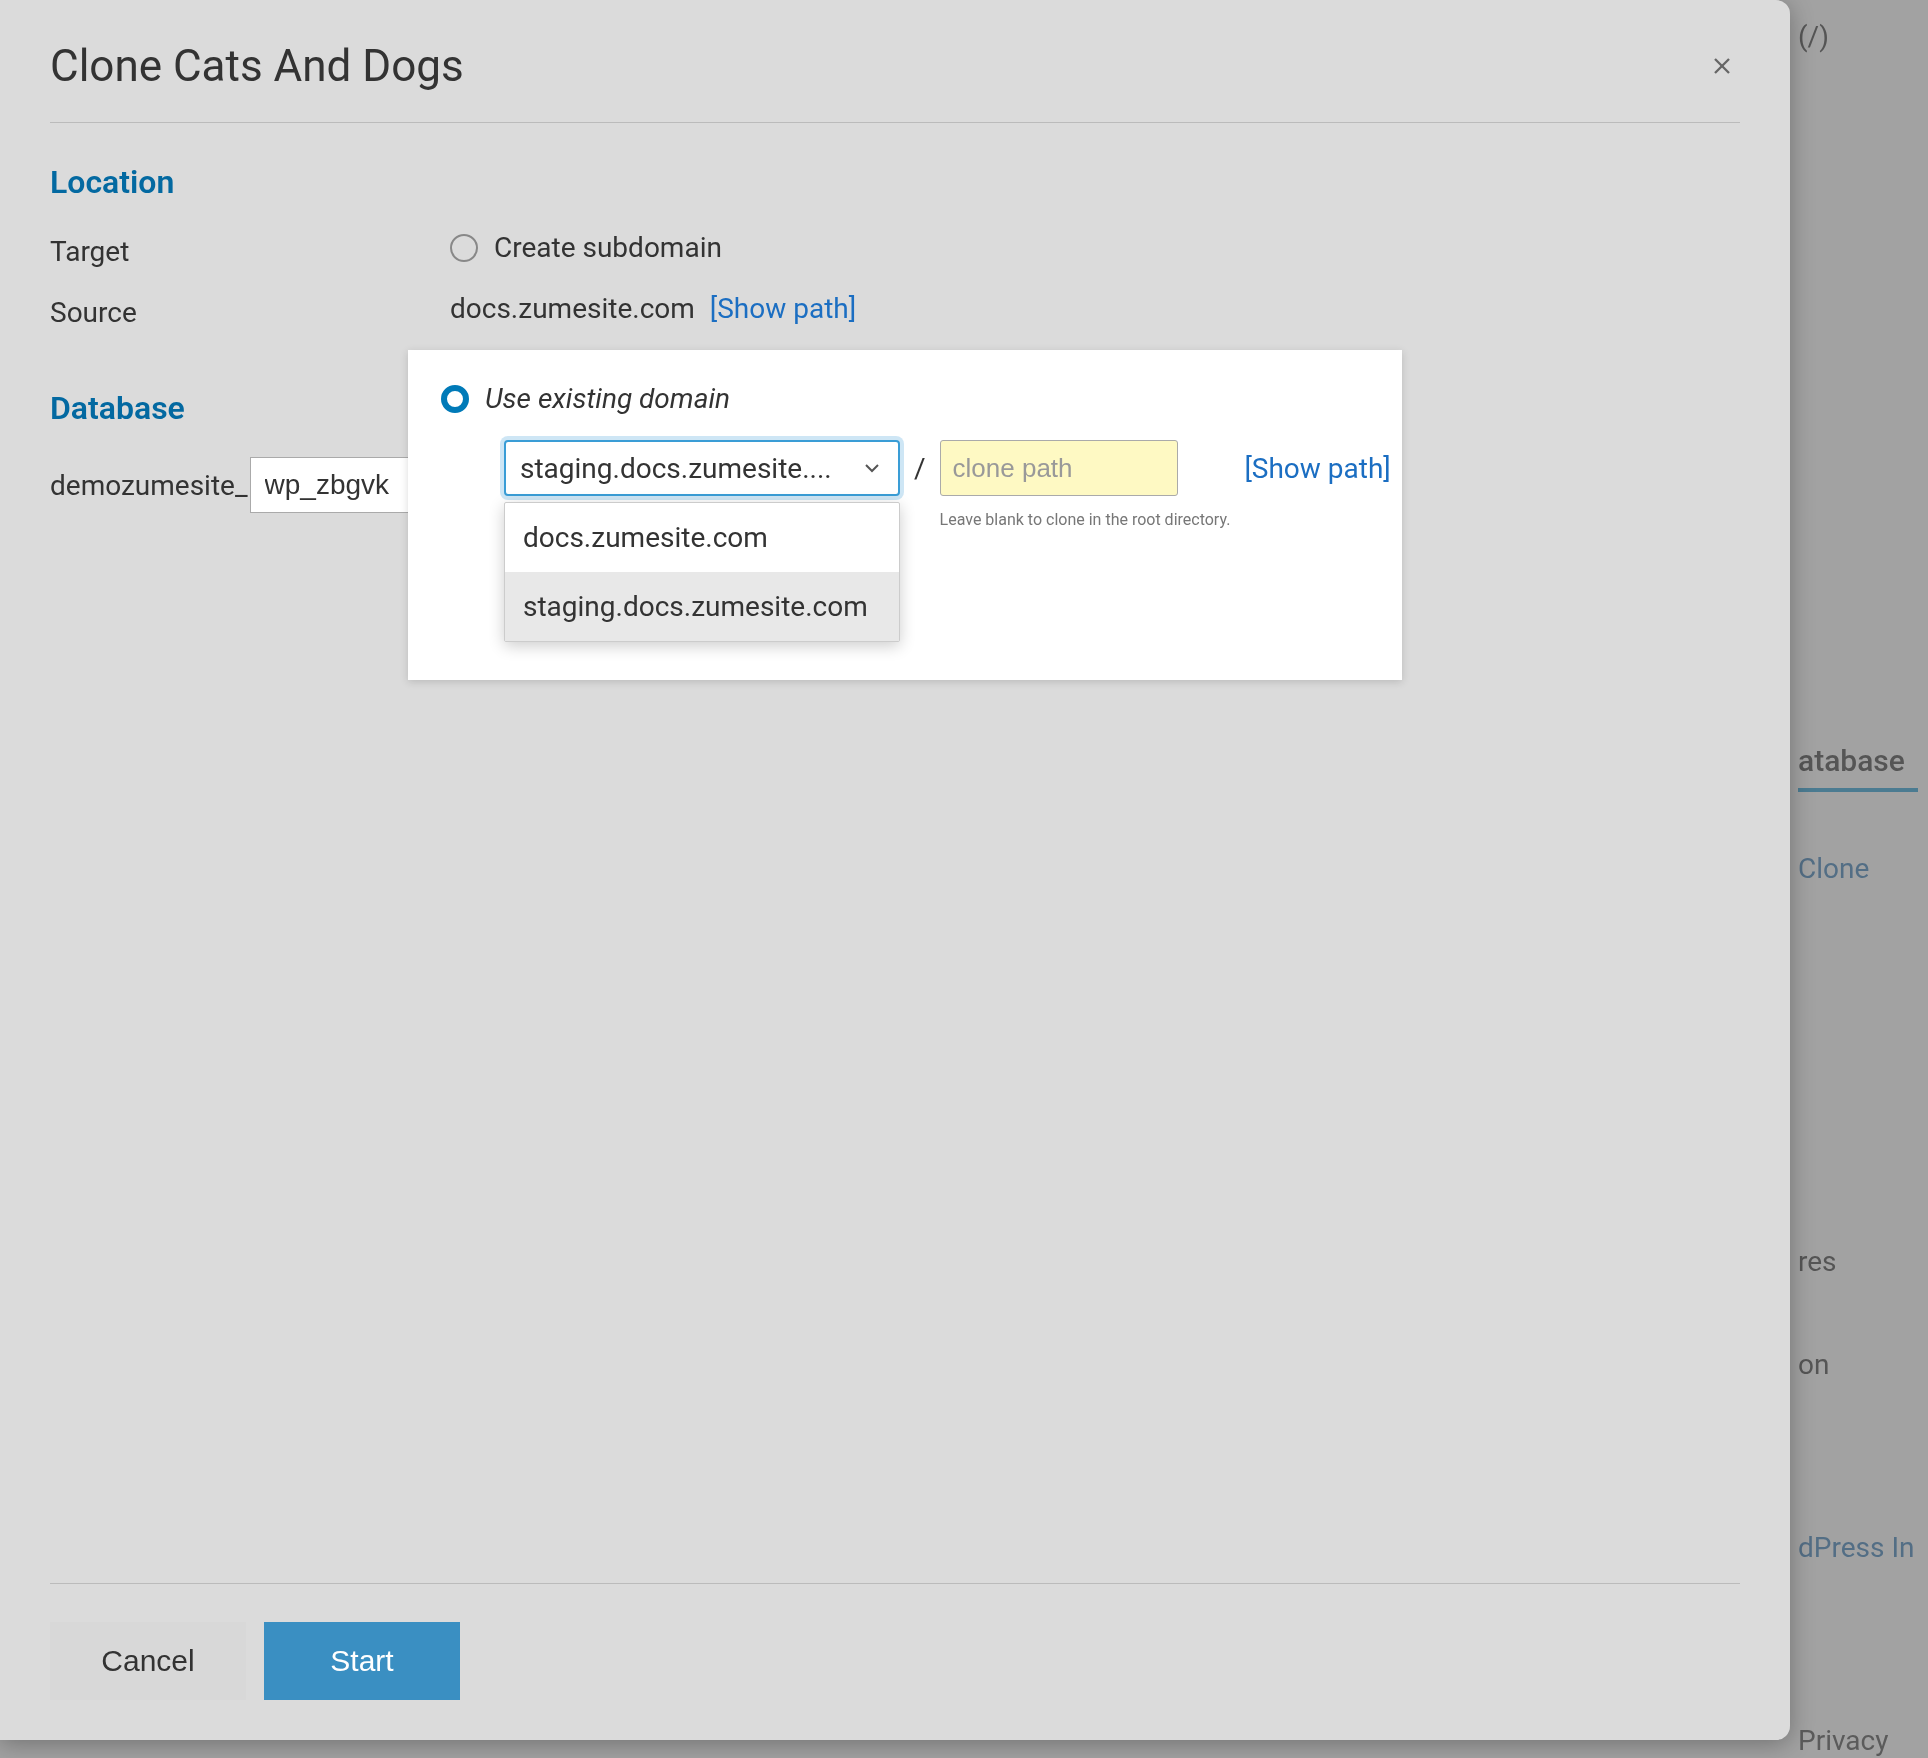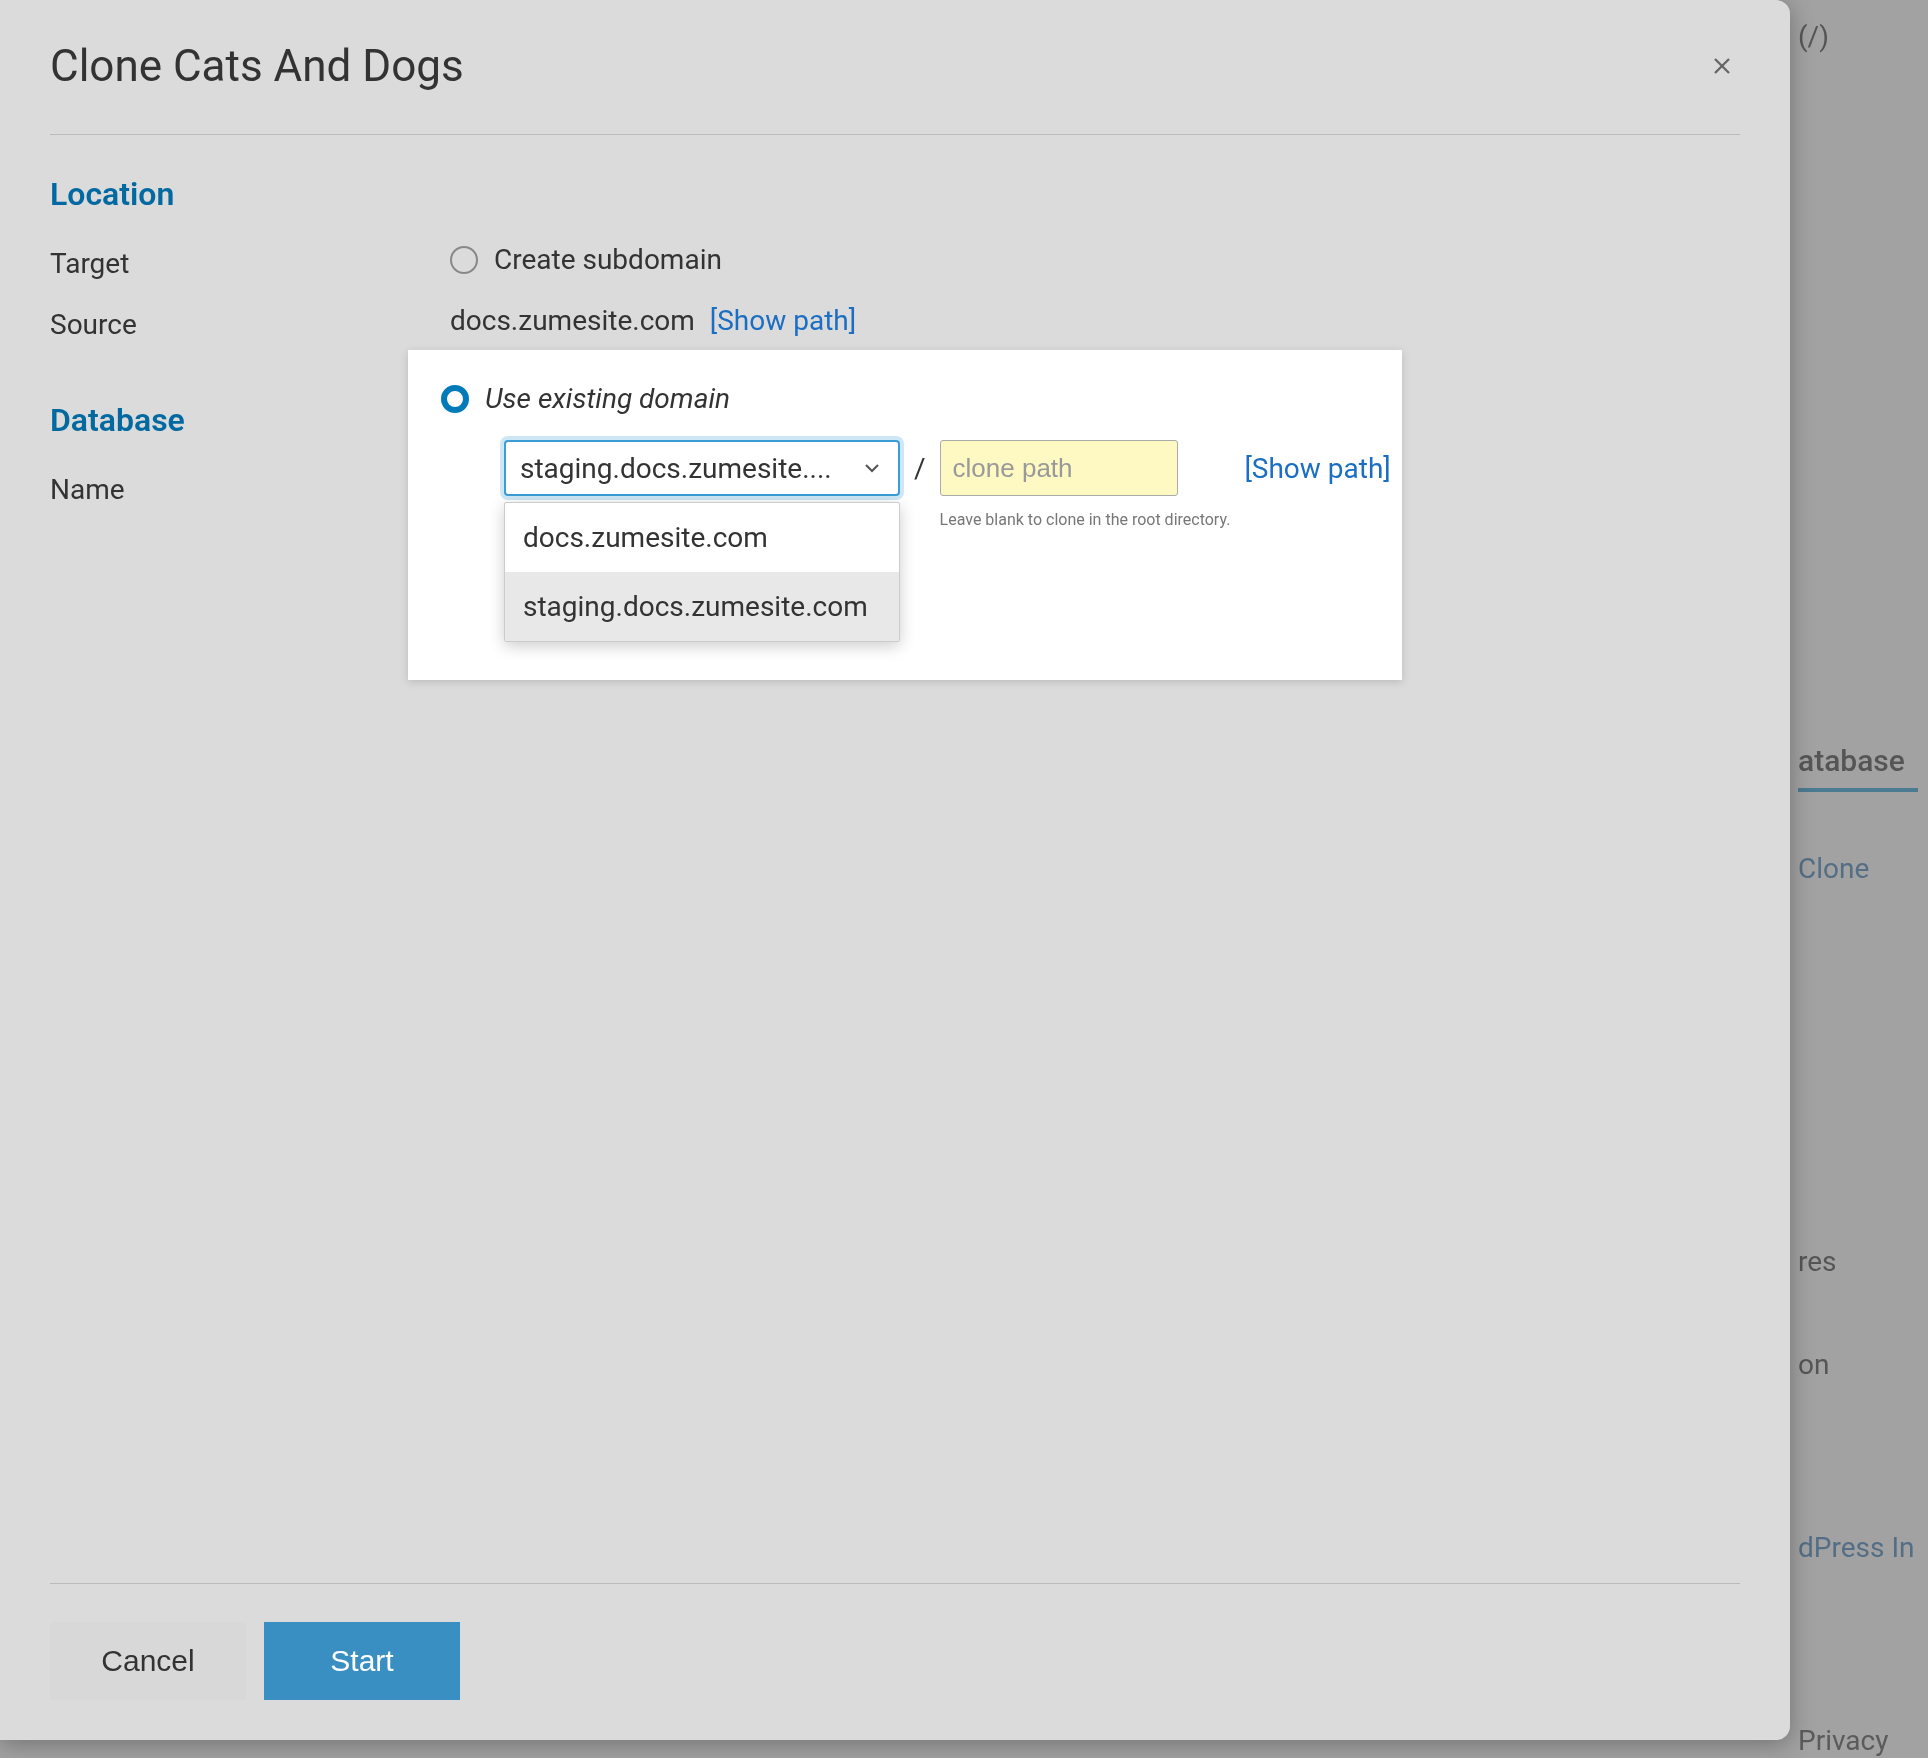--- a/index.html
+++ b/index.html
@@ -83,21 +83,21 @@
     }
     .modal > * {
       position: relative;
       z-index: 2;
     }
     
     .modal-header {
       display: flex;
       justify-content: space-between;
       align-items: center;
-      padding-bottom: 42px;
+      padding-bottom: 30px;
       border-bottom: 1px solid #bbb;
     }
     .modal-title {
       font-size: 44px;
       font-weight: 400;
       color: #333;
     }
     .close-btn {
       width: 36px;
       height: 36px;
@@ -415,21 +415,20 @@
       <div class="form-label">Source</div>
       <div class="form-value">
         <span class="source-domain">docs.zumesite.com</span>
         <span class="link-text">[Show path]</span>
       </div>
     </div>
 
     <div class="section-db">
       <h2 class="section-heading">Database</h2>
       <div class="form-row">
-        <div class="form-label">Name</div>
         <div class="db-row">
           <span class="db-prefix">demozumesite_</span>
           <input type="text" class="db-input" value="wp_zbgvk" style="">
         </div>
       </div>
     </div>
 
   </div>
 
   <div class="modal-footer">

